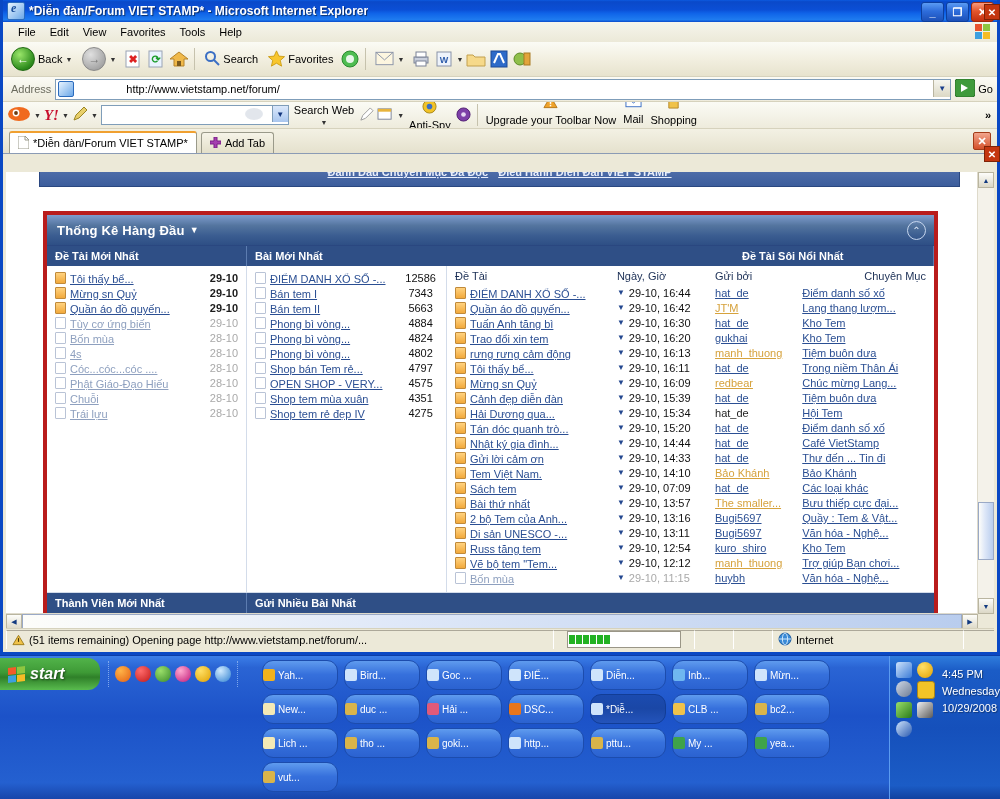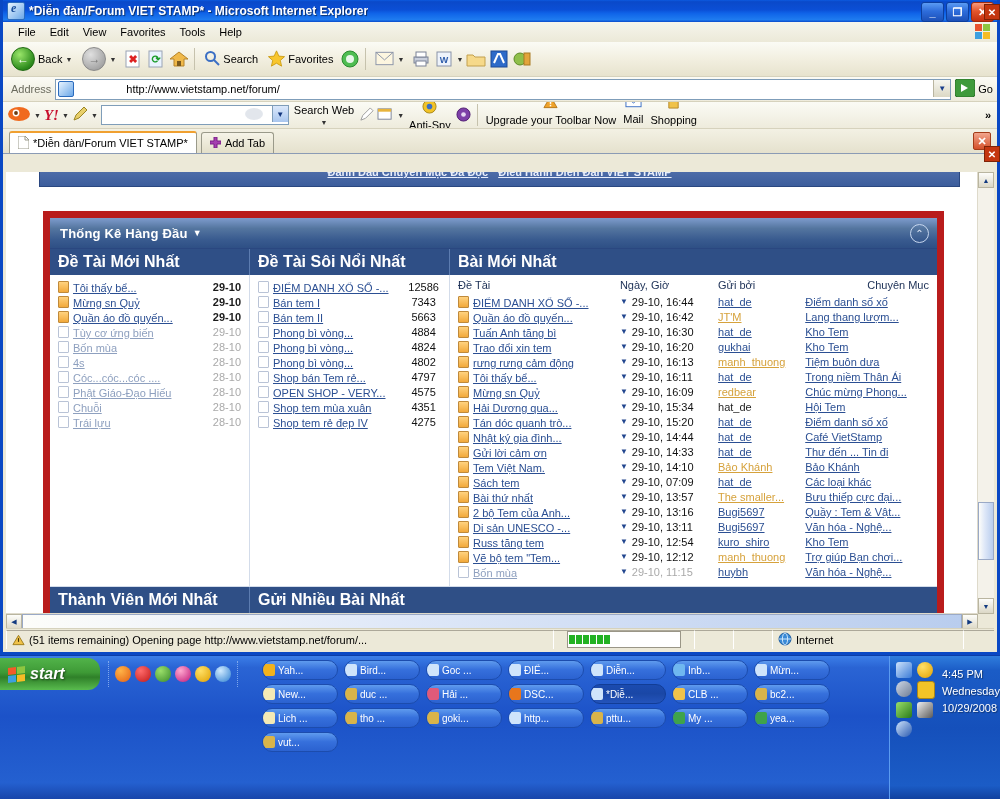--- a/index.html
+++ b/index.html
@@ -94,30 +94,30 @@
   #viewport{position:absolute;left:3px;top:172px;right:3px;height:458px;background:#fff;overflow:hidden;}
   #page{position:absolute;left:0;top:0;right:16px;bottom:16px;background:#fff;overflow:hidden;}
   
   #cut-strip{position:absolute;left:33px;top:0;right:18px;height:14px;
     background:linear-gradient(to bottom,#4d6ca8,#3c5d9c);border:1px solid #2a4780;border-top:none;
     overflow:hidden;}
   #cut-strip .cut-links{display:flex;justify-content:center;gap:10px;margin-top:-6px;}
   #cut-strip .cut-links span{color:#e8eefb;font-size:11px;font-weight:bold;text-decoration:underline;}
   
   #stats{position:absolute;left:37px;top:39px;width:887px;
-    border:7px solid #b91c1c;background:#fff;}
+    border:4px solid #b91c1c;background:#fff;}
   #stats-head{height:30px;display:flex;align-items:center;padding:0 10px;position:relative;
     background:linear-gradient(to bottom,#7e9ccd 0%,#54759f 35%,#3a5c90 70%,#2e4f85 100%);
     border-bottom:1px solid #2a4780;}
   #stats-head .ttl{color:#fff;font-size:13px;font-weight:bold;letter-spacing:.2px;}
   #stats-head .arrow{color:#fff;font-size:9px;margin-left:5px;}
   #collapse-btn{position:absolute;right:8px;top:6px;width:17px;height:17px;border-radius:50%;
     border:1px solid #c6d6ee;color:#e3ecfb;font-size:10px;display:flex;align-items:center;justify-content:center;}
   .colhead-row{display:flex;background:#2f4f86;}
-  .colhead{color:#fff;font-size:16px;font-weight:bold;padding:4px 8px;box-sizing:border-box;
+  .colhead{color:#fff;font-size:11px;font-weight:bold;padding:4px 8px;box-sizing:border-box;
     border-right:1px solid #5c7cb0;}
   .c1{width:200px;}
   .c2{width:200px;}
   .c3{flex:1;border-right:none;}
   .body-row{display:flex;border-bottom:1px solid #d3dcea;}
   .bcell{box-sizing:border-box;padding:5px 8px 6px 8px;border-right:1px solid #d3dcea;background:#fff;}
   .bcell.c3{border-right:none;}
   
   table.lst{border-collapse:collapse;width:100%;}
   table.lst td{font-size:11px;padding:1px 0;vertical-align:top;white-space:nowrap;}
@@ -168,21 +168,21 @@
     background:linear-gradient(to bottom,#52b34a 0%,#3e9a36 45%,#2f8029 60%,#59bb4e 100%);
     border-radius:0 12px 12px 0;display:flex;align-items:center;gap:5px;padding-left:8px;
     color:#fff;font-size:16px;font-style:italic;font-weight:bold;
     text-shadow:1px 1px 2px rgba(0,0,0,.5);box-sizing:border-box;}
   .flag{width:17px;height:15px;display:grid;grid-template-columns:1fr 1fr;grid-template-rows:1fr 1fr;gap:1px;transform:skewY(-6deg);}
   .flag i{display:block;}
   #quicklaunch{position:absolute;left:108px;top:5px;height:26px;display:flex;align-items:center;gap:4px;
     border-left:1px dotted #7fa8ec;border-right:1px dotted #7fa8ec;padding:0 6px;}
   .ql{width:16px;height:16px;border-radius:50%;}
   #tasks{position:absolute;left:262px;top:4px;right:110px;display:flex;flex-wrap:wrap;gap:4px 6px;}
-  .task{width:76px;height:20px;box-sizing:border-box;display:flex;align-items:center;gap:3px;padding:0 0;
+  .task{width:76px;height:30px;box-sizing:border-box;display:flex;align-items:center;gap:3px;padding:0 0;
     background:linear-gradient(to bottom,#5f9bee,#3670dc 48%,#2b62d0);
     border:1px solid #1c4cad;border-radius:11px;color:#fff;font-size:10px;overflow:hidden;white-space:nowrap;}
   .task.active{background:linear-gradient(to bottom,#1b4bb0,#1a47a6 48%,#2454bb);border-color:#123d96;}
   .tico{width:12px;height:12px;border-radius:2px;flex:0 0 auto;}
   #tray{position:absolute;right:0;top:0;width:110px;height:144px;
     background:linear-gradient(to bottom,#2f7ddd 0%,#1b5cc6 10%,#1550bb 50%,#1b5cc6 90%,#0f3f9c 100%);
     border-left:1px solid #5b9bf0;}
   #tray-icons{position:absolute;left:6px;top:6px;display:grid;grid-template-columns:18px 18px;gap:3px;}
   .tr{width:16px;height:16px;border-radius:3px;}
   #clock{position:absolute;left:52px;top:10px;color:#fff;font-size:11px;line-height:17px;text-align:left;text-shadow:1px 1px 1px rgba(0,0,0,.4);}
@@ -459,22 +459,22 @@
 
       <div id="stats">
         <div id="stats-head">
           <span class="ttl">Thống Kê Hàng Đầu</span>
           <span class="arrow">▼</span>
           <span id="collapse-btn">⌃</span>
         </div>
 
         <div class="colhead-row">
           <div class="colhead c1">Đề Tài Mới Nhất</div>
+          <div class="colhead c3">Bài Mới Nhất</div>
           <div class="colhead c2">Đề Tài Sôi Nổi Nhất</div>
-          <div class="colhead c3">Bài Mới Nhất</div>
         </div>
 
         <div class="body-row">
           <div class="bcell c1">
             <table class="lst">
                 <tbody id="tb-newest">
                   <tr>
                     <td><span class="fico"></span><a class="lk">Tôi thấy bể...</a></td>
                     <td class="dt"><span>29-10</span></td>
                   </tr>
@@ -609,21 +609,27 @@
                   <tr>
                     <td class="pt"><span class="fico"></span><a class="lk">Tôi thấy bể...</a></td>
                     <td class="pd"><span class="tri">▼</span><span>29-10, 16:11</span></td>
                     <td class="pu"><a class="user">hat_de</a></td>
                     <td class="pc"><a class="lk">Trong niềm Thân Ái</a></td>
                   </tr>
                   <tr>
                     <td class="pt"><span class="fico"></span><a class="lk">Mừng sn Quỷ</a></td>
                     <td class="pd"><span class="tri">▼</span><span>29-10, 16:09</span></td>
                     <td class="pu"><a class="user hl">redbear</a></td>
-                    <td class="pc"><a class="lk">Chúc mừng Phong...</a></td>
+                    <td class="pc"><a class="lk">Chúc mừng Lang...</a></td>
+                  </tr>
+                  <tr>
+                    <td class="pt"><span class="fico"></span><a class="lk">Cảnh đẹp diễn đàn</a></td>
+                    <td class="pd"><span class="tri">▼</span><span>29-10, 15:39</span></td>
+                    <td class="pu"><a class="user">hat_de</a></td>
+                    <td class="pc"><a class="lk">Tiệm buôn dưa</a></td>
                   </tr>
                   <tr>
                     <td class="pt"><span class="fico"></span><a class="lk">Hải Dương qua...</a></td>
                     <td class="pd"><span class="tri">▼</span><span>29-10, 15:34</span></td>
                     <td class="pu"><a class="user plain">hat_de</a></td>
                     <td class="pc"><a class="lk">Hội Tem</a></td>
                   </tr>
                   <tr>
                     <td class="pt"><span class="fico"></span><a class="lk">Tán dóc quanh trò...</a></td>
                     <td class="pd"><span class="tri">▼</span><span>29-10, 15:20</span></td>

